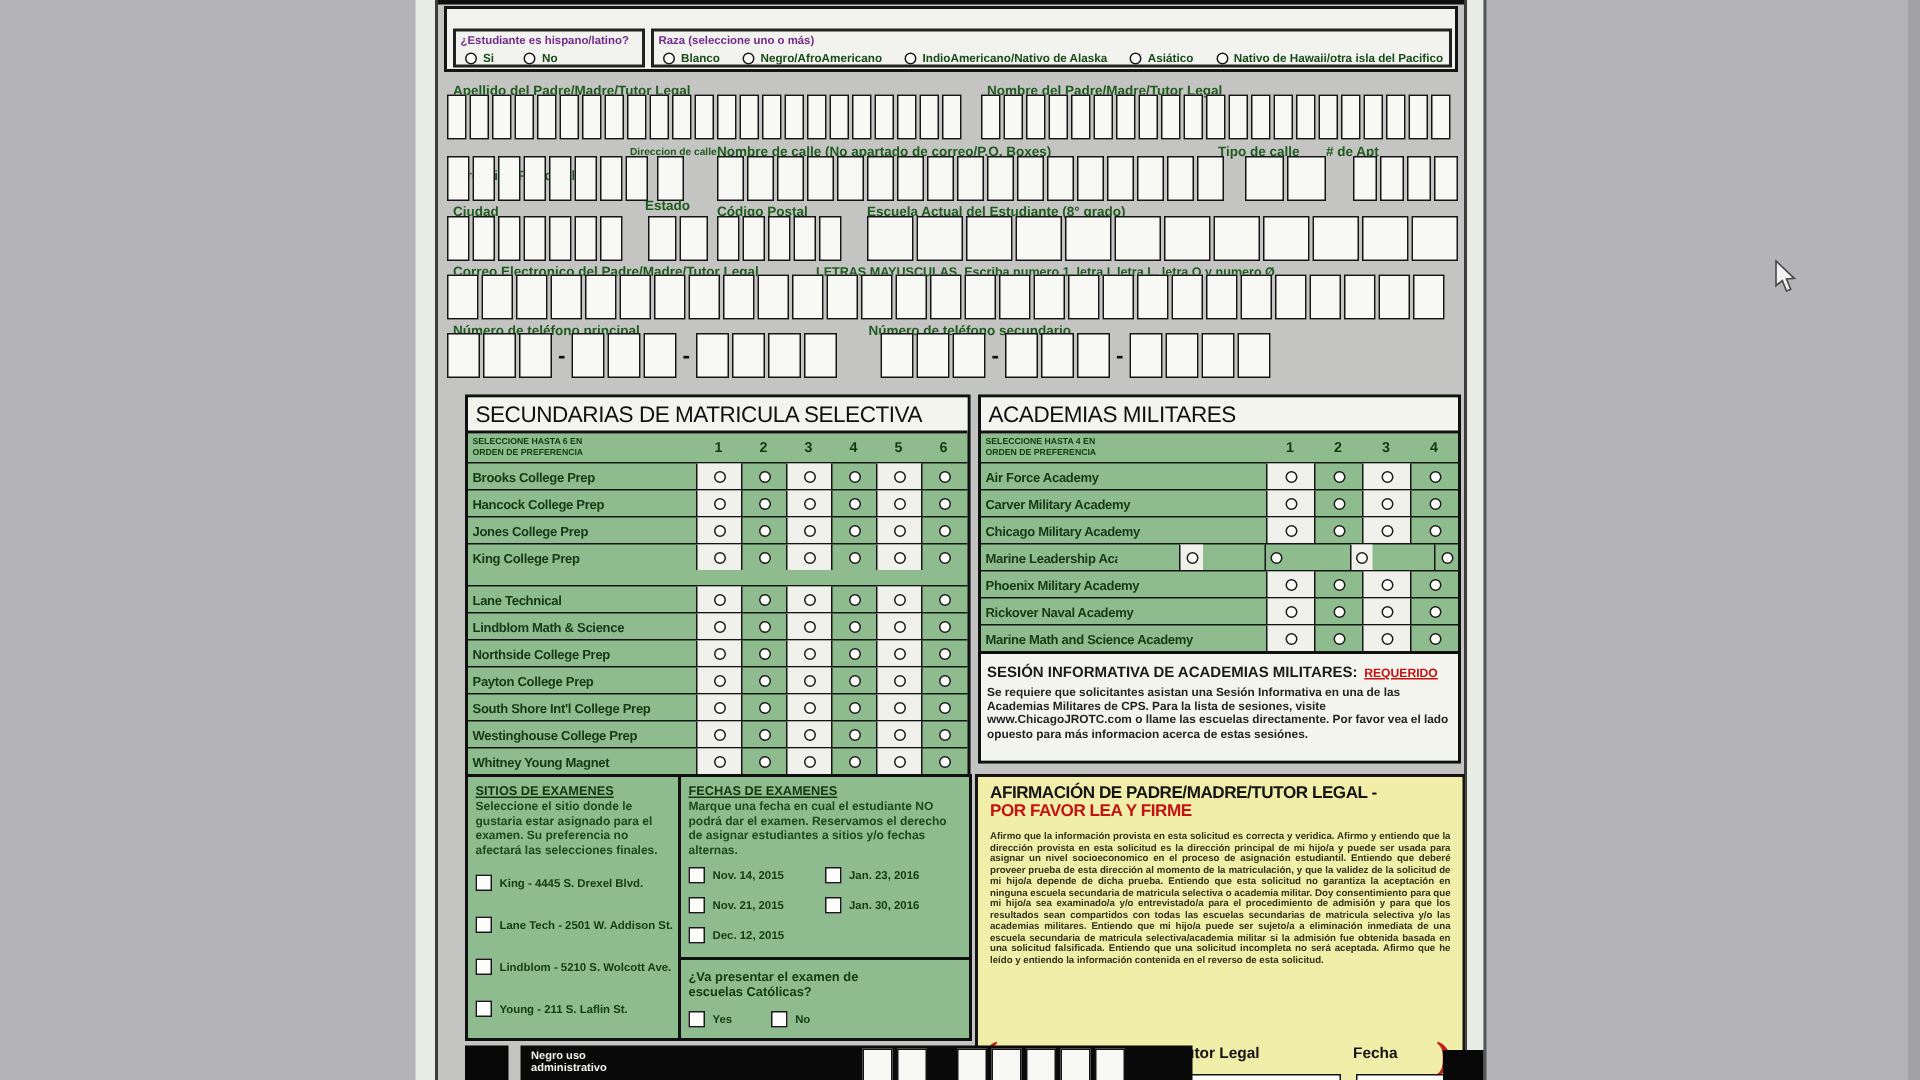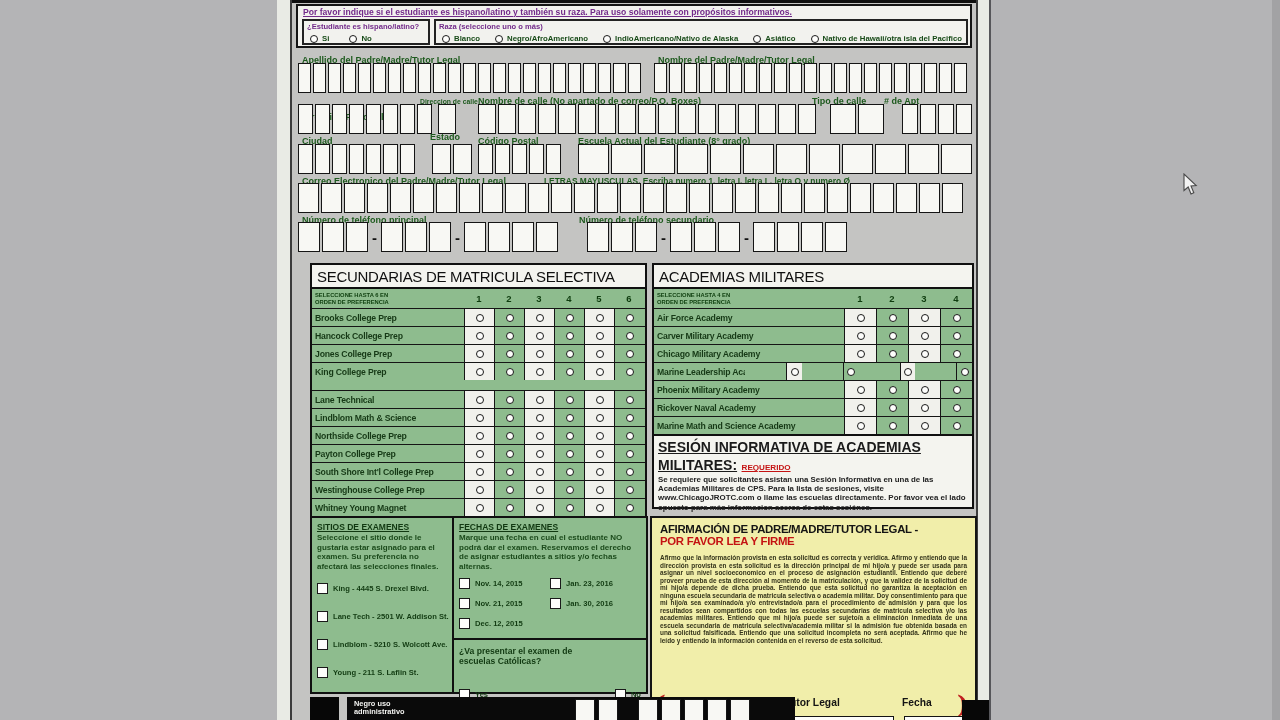--- a/index.html
+++ b/index.html
@@ -54,36 +54,36 @@
   .tnote { font-size:5.8px; font-weight:bold; color:#0d3d0d; line-height:6.6px; padding:3px 0 0 3px; }
   .colnum { font-size:9.5px; font-weight:bold; color:#0e3c0e; display:flex; align-items:center; justify-content:center; }
   .trow { display:flex; border-top:1.4px solid #151515; }
   .tlabel { font-size:8.7px; font-weight:bold; color:#163916; display:flex; align-items:center; padding-left:3px;
             letter-spacing:-0.2px; white-space:nowrap; overflow:hidden; }
   .tcell { display:flex; align-items:center; justify-content:center; border-left:1.5px solid #151515; }
   .tcell.white { background:#f1f1ec; }
 
   
   #session { border-top:2px solid #101010; background:#f4f4ef; padding:2px 4px 0 4px; }
-  #session .t1 { font-size:14px; font-weight:bold; color:#1a1a1a; text-decoration:underline; }
+  #session .t1 { font-size:10px; font-weight:bold; color:#1a1a1a; }
   #session .t2 { font-size:8.1px; font-weight:bold; color:#c41212; text-decoration:underline; }
   #session .body { font-size:7.9px; font-weight:bold; color:#222; line-height:9.2px; margin-top:1px; }
 
   
   .greenbox { position:absolute; background:#8ebc8e; border:2px solid #101010; padding:4px 5px; }
   .gb-title { font-size:8.5px; font-weight:bold; color:#113811; text-decoration:underline; }
   .gb-body  { font-size:8px; font-weight:bold; color:#1b4a1b; line-height:9.6px; margin-top:1px; }
   .chk-col { display:flex; flex-direction:column; }
   .chk-row { display:flex; align-items:center; gap:5px; font-size:7.6px; font-weight:bold; color:#133c13; white-space:nowrap; }
   #sitios .chk-col { margin-top:12px; gap:17px; }
   .dates { display:flex; margin-top:7px; }
   .dates .chk-col { gap:9px; width:50%; }
   #fechas .divider { border-top:2px solid #101010; margin:9px -5px 0 -5px; }
   #catholic-q { font-size:8.6px; font-weight:bold; color:#123a12; margin-top:6px; line-height:10px; width:150px; }
-  #catholic-opts { display:flex; gap:26px; margin-top:23px;justify-content:space-between; }
+  #catholic-opts { display:flex; gap:26px; margin-top:8px; }
 
   
   #afirm { position:absolute; left:358px; top:516px; width:327px; height:206px; background:#f1eeaa;
            border:2px solid #141414; padding:5px 8px; }
   #afirm .t1 { font-size:11.4px; font-weight:bold; color:#141414; letter-spacing:-0.3px; }
   #afirm .t2 { font-size:11.4px; font-weight:bold; color:#c41212; letter-spacing:-0.3px; }
   #afirm .body { font-size:6.45px; font-weight:600; color:#33331a; line-height:7.5px; margin-top:7px; text-align:justify; }
   .rparen { position:absolute; font-family:"DejaVu Serif", serif; font-size:25px; font-weight:bold; color:#c02020; top:172px; }
   #firma-row { position:absolute; top:179px; left:22px; font-size:10.3px; font-weight:bold; color:#141414; white-space:nowrap; }
   #fecha-lbl { position:absolute; top:179px; left:250px; font-size:10.3px; font-weight:bold; color:#141414; }
@@ -105,21 +105,20 @@
 <div id="page">
   <div id="strip-l" class="strip"></div>
   <div id="strip-r" class="strip"></div>
   <div id="vline-r"></div>
   <div id="edge-r"></div>
 
   <div id="form">
     <div id="topline" class="abs"></div>
 
     <div id="eth" class="abs">
-      <div id="eth-headline" class="purple">Por favor indique si el estudiante es hispano/latino y también su raza. Para uso solamente con propósitos informativos.</div>
       <div id="eth-hisp" class="eth-sub">
         <div class="sublabel purple">¿Estudiante es hispano/latino?</div>
         <div class="optrow">
             <span class="opt">
               <span class="radio"></span>
               <span>Si</span>
             </span>
             <span class="opt">
               <span class="radio"></span>
               <span>No</span>

